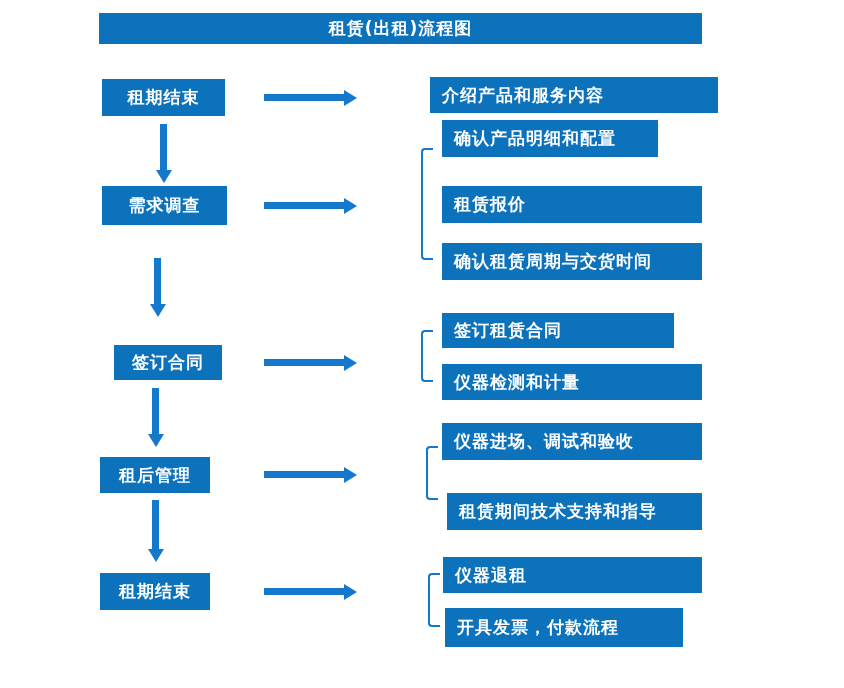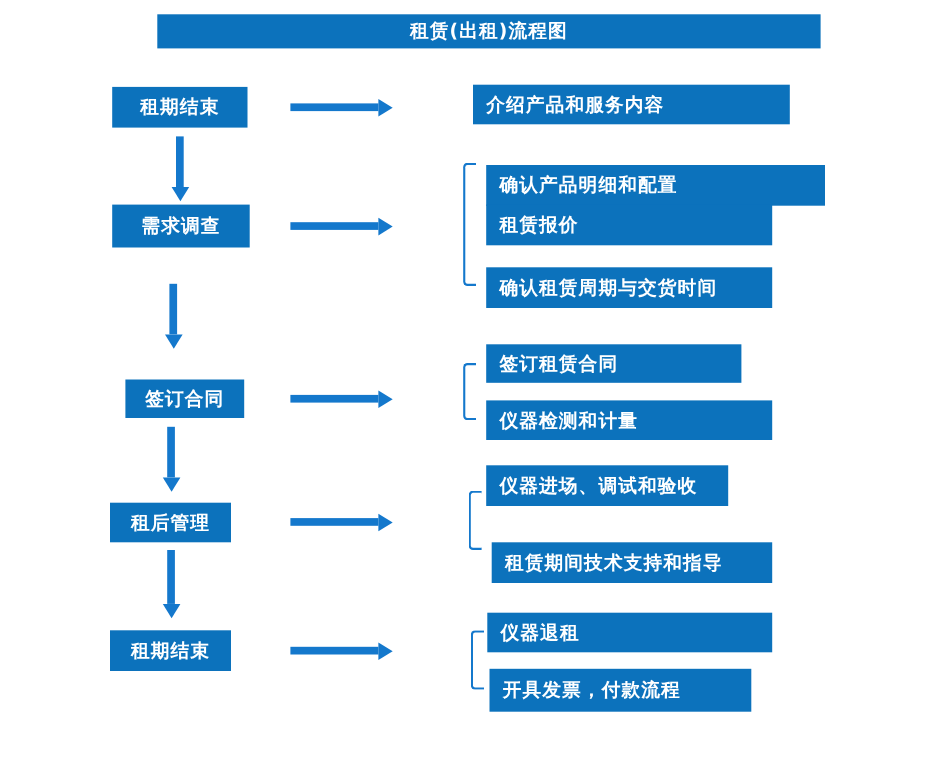--- a/index.html
+++ b/index.html
@@ -9,43 +9,43 @@
   }
   html,body{margin:0;padding:0;background:#ffffff;}
   .canvas{
     position:relative;width:844px;height:688px;background:#ffffff;overflow:hidden;
     font-family:"DejaVu Sans","Liberation Sans",sans-serif;
   }
   .titlebar{
     position:absolute;left:99px;top:13px;width:603px;height:31px;
     background:var(--box-blue);color:var(--text-white);
     display:flex;align-items:center;justify-content:center;
-    font-size:17px;font-weight:bold;letter-spacing:1px;margin-left:44px;
+    font-size:17px;font-weight:bold;letter-spacing:1px;
   }
   .box{
     position:absolute;background:var(--box-blue);color:var(--text-white);
     display:flex;align-items:center;font-size:17px;font-weight:bold;letter-spacing:1px;
     box-sizing:border-box;
   }
   .lbox{justify-content:center;}
   .rbox{justify-content:flex-start;padding-left:12px;}
   
   .l1{left:102px;top:79px;width:123px;height:37px;}
   .l2{left:102px;top:186px;width:125px;height:39px;}
   .l3{left:102px;top:345px;width:108px;height:35px;margin-left:12px;}
   .l4{left:100px;top:457px;width:110px;height:36px;}
   .l5{left:100px;top:573px;width:110px;height:37px;}
   
   .r1{left:430px;top:77px;width:288px;height:36px;}
-  .r2{left:442px;top:150px;width:308px;height:37px;}
+  .r2{left:442px;top:120px;width:216px;height:37px;}
   .r3{left:442px;top:186px;width:260px;height:37px;}
   .r4{left:442px;top:243px;width:260px;height:37px;}
   .r5{left:442px;top:313px;width:232px;height:35px;}
   .r6{left:442px;top:364px;width:260px;height:36px;}
-  .r7{left:442px;top:423px;width:220px;height:37px;}
+  .r7{left:442px;top:423px;width:260px;height:37px;}
   .r8{left:447px;top:493px;width:255px;height:37px;}
   .r9{left:443px;top:557px;width:259px;height:36px;}
   .r10{left:445px;top:608px;width:238px;height:39px;}
   
   .harrow{position:absolute;left:264px;width:93px;height:17px;display:flex;flex-direction:row;align-items:center;}
   .harrow .shaft{flex:1;height:7px;background:var(--arrow-blue);}
   .harrow .head{width:0;height:0;border-top:8px solid transparent;border-bottom:8px solid transparent;border-left:13px solid var(--arrow-blue);}
   .h1{top:89px;}.h2{top:197px;}.h3{top:354px;}.h4{top:466px;}.h5{top:583px;}
   
   .varrow{position:absolute;width:17px;display:flex;flex-direction:column;align-items:center;}

